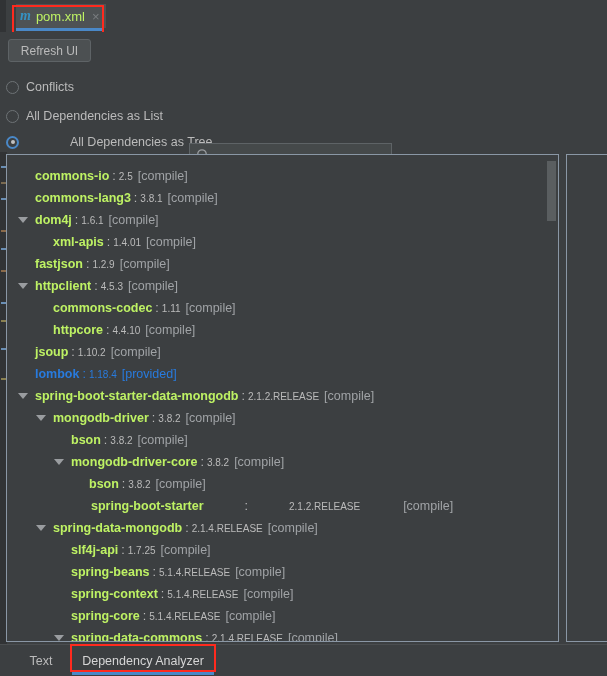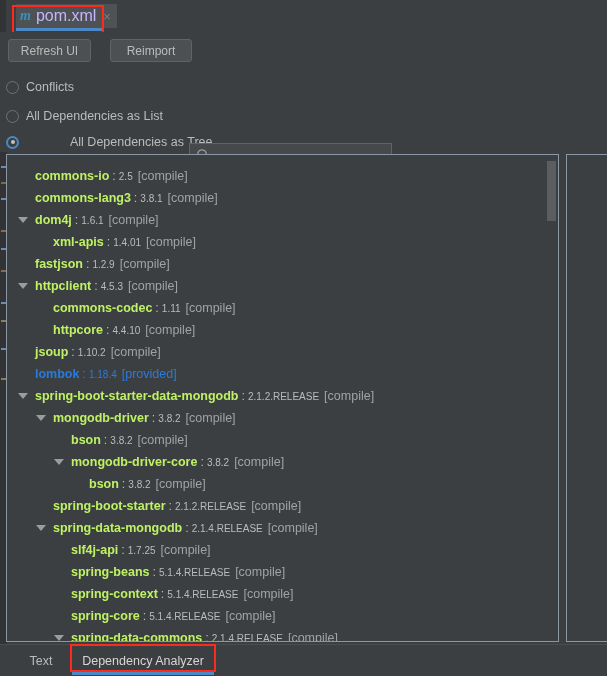--- a/index.html
+++ b/index.html
@@ -10,21 +10,21 @@
     font-size:12px;color:#bbbbbb;
     -webkit-font-smoothing:antialiased;
   }
   #root{position:relative;width:607px;height:676px;}
 
   
   .tabstrip{position:absolute;left:0;top:0;width:607px;height:32px;background:#3c3f41;border-bottom:1px solid #323232;}
   .gutterstub{position:absolute;left:0;top:0;width:6px;height:32px;background:#313335;}
   .tab{position:absolute;left:16px;top:4px;height:24px;display:flex;align-items:center;padding:0 6px 0 4px;background:#4e5254;}
   .tab .mvn{font-family:"Liberation Serif","DejaVu Serif",serif;font-style:italic;font-weight:700;font-size:14px;color:#3592c4;margin-right:5px;line-height:1;}
-  .tab .tablabel{font-size:16px;color:#c4b5fd;}
+  .tab .tablabel{font-size:13px;color:#bef264;}
   .tab .tabclose{margin-left:7px;font-size:13px;color:#7a7d80;line-height:1;}
   .tabunderline{position:absolute;left:16px;top:28px;width:88px;height:3px;background:#4a88c7;}
   .tabhl{position:absolute;left:12px;top:5px;width:92px;height:29px;border:2px solid #ff2a1e;box-sizing:border-box;pointer-events:none;}
 
   
   .toolbar{position:absolute;left:0;top:32px;width:607px;height:37px;background:#3c3f41;border-bottom:6px solid #bef264;}
   .btn{position:absolute;top:7px;height:23px;background:#4c5052;border:1px solid #5e6366;border-radius:3px;
        color:#bbbbbb;font-size:12px;display:flex;align-items:center;justify-content:center;box-sizing:border-box;}
   .btn.refresh{left:8px;width:83px;}
   .btn.reimport{left:110px;width:82px;}
@@ -90,21 +90,20 @@
       <span class="mvn">m</span>
       <span class="tablabel">pom.xml</span>
       <span class="tabclose">×</span>
     </div>
     <div class="tabunderline"></div>
     <div class="tabhl"></div>
   </div>
 
   <div class="toolbar">
     <div class="btn refresh">Refresh UI</div>
-    <div class="btn reimport">Reimport</div>
   </div>
 
   <div class="options">
 
     <div class="optrow r1">
       <span class="radio"></span>
       <span class="optlabel">Conflicts</span>
     </div>
 
     <div class="optrow r2">
@@ -272,21 +271,21 @@
           <span class="ver">3.8.2</span>
           <span class="scope">[compile]</span>
         </div>
         <div class="row" style="top: 318px;">
           <span style="display: inline-block; width: 82px;"></span>
           <span class="art">bson</span>
           <span class="sep">:</span>
           <span class="ver">3.8.2</span>
           <span class="scope">[compile]</span>
         </div>
-        <div class="row" style="top: 340px;">
+        <div class="row" style="top: 340px; gap: 38px;">
           <span style="display: inline-block; width: 46px;"></span>
           <span class="art">spring-boot-starter</span>
           <span class="sep">:</span>
           <span class="ver">2.1.2.RELEASE</span>
           <span class="scope">[compile]</span>
         </div>
         <div class="row" style="top: 362px;">
           <div class="arrow" style="left: 29px;"></div>
           <span style="display: inline-block; width: 46px;"></span>
           <span class="art">spring-data-mongodb</span>

